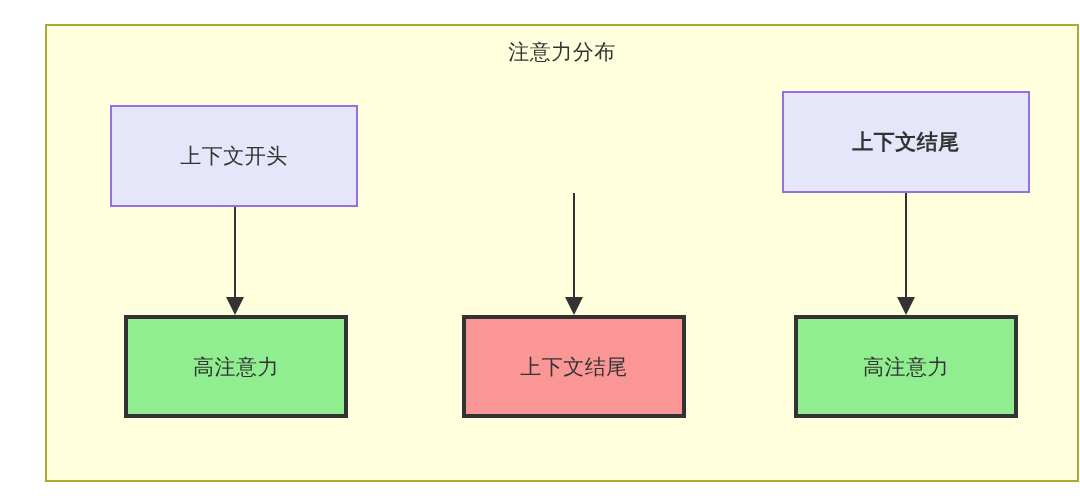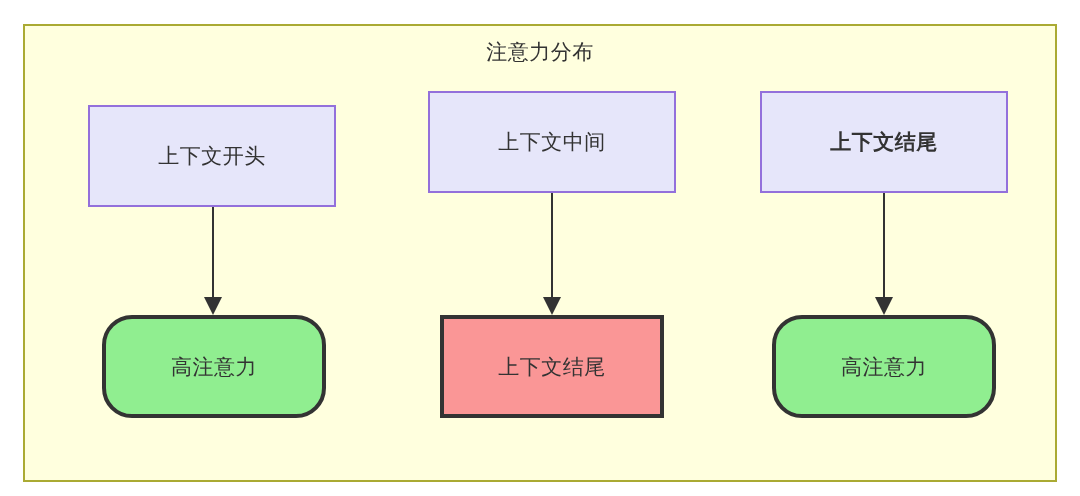--- a/index.html
+++ b/index.html
@@ -12,20 +12,21 @@
     height: 496px;
     font-family: "Liberation Sans", "DejaVu Sans", sans-serif;
     overflow: hidden;
   }
 
   #canvas {
     position: relative;
     width: 860px;
     height: 496px;
     background: #ffffff;
+    margin-left: 22px;
   }
 
   
   .subgraph {
     position: absolute;
     left: 23px;
     top: 24px;
     width: 1034px;
     height: 458px;
     background: #ffffde;
@@ -66,21 +67,20 @@
   }
 
   .node.attn {
     border: 4px solid #333333;
     width: 224px;
     height: 103px;
   }
 
   .node.attn.high {
     background: #90ee90;
-    border-radius: 30px;
   }
 
   .node.attn.low {
     background: #fa9696;
   }
 
   
   .col-1.ctx  { left: 88px;  top: 105px; }
   .col-2.ctx  { left: 428px; top: 91px; }
   .col-3.ctx  { left: 760px; top: 91px; font-weight: bold; }
@@ -130,23 +130,20 @@
     <g>
       <line class="arrow-line" x1="884" y1="193" x2="884" y2="303"></line>
       <polygon class="arrow-head" points="884,315 875,297 893,297"></polygon>
     </g>
   </svg>
 
   <div class="node ctx col-1">
     <span>上下文开头</span>
   </div>
 
-  <div class="node ctx col-2">
-    <span>上下文中间</span>
-  </div>
 
   <div class="node ctx col-3">
     <span>上下文结尾</span>
   </div>
 
   <div class="node attn high col-1">
     <span>高注意力</span>
   </div>
 
   <div class="node attn low col-2">

